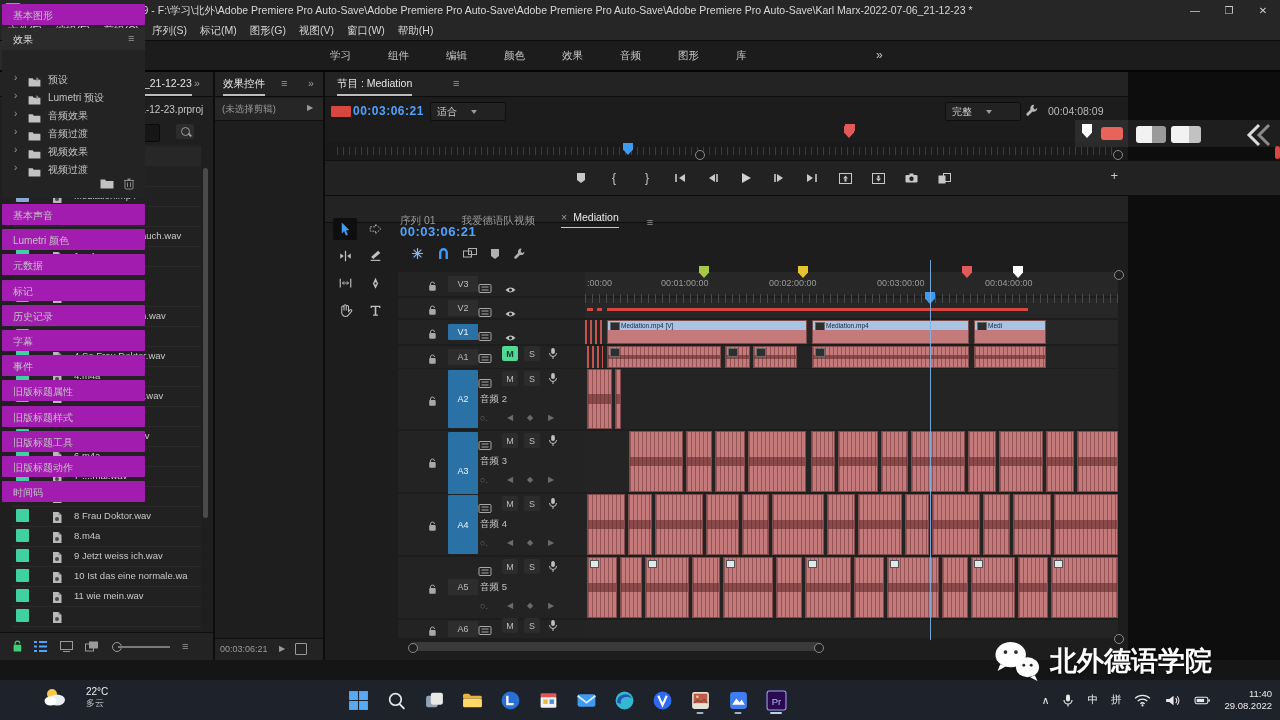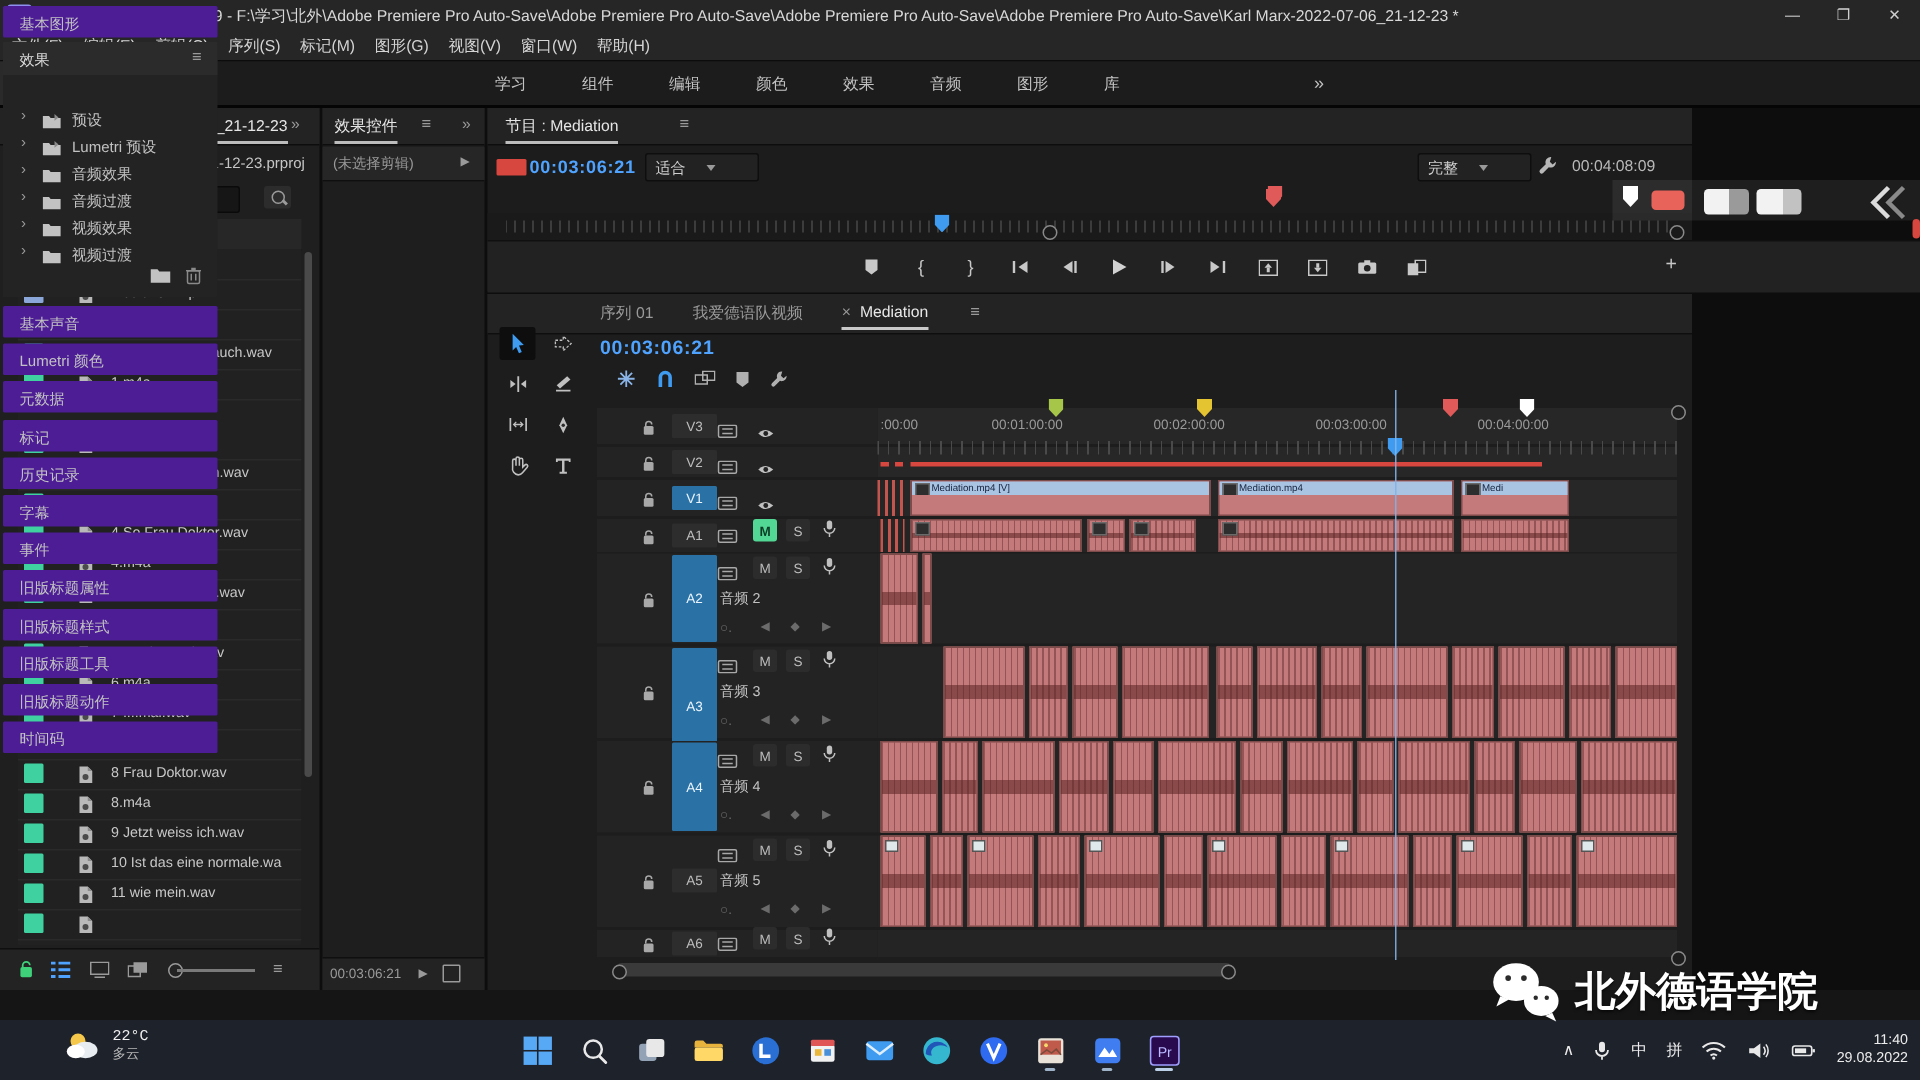--- a/index.html
+++ b/index.html
@@ -82,21 +82,21 @@
   .pent{width:10px;height:12px;clip-path:polygon(0 0,100% 0,100% 55%,50% 100%,0 55%);}
   #pm-knob{position:absolute;left:370px;top:8px;width:8px;height:8px;border:1.5px solid #8a8a8a;border-radius:50%;background:#1a1a1a;}
   #pm-knob2{position:absolute;left:788px;top:8px;width:8px;height:8px;border:1.5px solid #8a8a8a;border-radius:50%;background:#1a1a1a;}
   #pm-transport{position:absolute;left:0;top:88px;width:803px;height:34px;background:#222;border-top:1px solid #101010;
                 display:flex;align-items:center;gap:17px;padding-left:248px;}
   .t-ic{display:flex;align-items:center;justify-content:center;width:16px;height:16px;font-size:11px;color:#c8c8c8;}
   #pm-plus{position:absolute;right:10px;top:96px;font-size:13px;color:#c8c8c8;}
 
   
   #p-timeline{left:325px;top:196px;width:803px;height:464px;background:#1d1d1d;}
-  #tl-tabs{position:absolute;left:75px;top:0;height:26px;display:flex;align-items:flex-start;gap:26px;padding-top:6px;}
+  #tl-tabs{position:absolute;left:75px;top:0;height:26px;display:flex;align-items:flex-end;gap:26px;padding-top:6px;}
   .tl-tab{font-size:10.5px;color:#9a9a9a;white-space:nowrap;}
   .tl-tab.active{color:#e8e8e8;}
   .tl-tab.active .ul{display:block;height:1.5px;background:#c8c8c8;margin-top:4px;}
   #tl-tc{position:absolute;left:75px;top:28px;font-size:13px;font-weight:bold;color:#4fa3ff;letter-spacing:.5px;}
   #tl-icons{position:absolute;left:86px;top:50px;display:flex;gap:13px;align-items:center;}
   #tools{position:absolute;left:8px;top:22px;width:62px;height:110px;}
   .tool{position:absolute;width:24px;height:22px;display:flex;align-items:center;justify-content:center;border-radius:2px;}
   .tool.active{background:#0e0e0e;}
   #tl-headers{position:absolute;left:73px;top:0;width:187px;height:464px;}
   .trk{position:absolute;left:0;width:187px;background:#232323;}
@@ -127,41 +127,41 @@
   #tl-renderbar{position:absolute;height:3px;background:#d8473f;top:42px;}
   #tl-renderdash{position:absolute;height:3px;top:42px;
      background:repeating-linear-gradient(90deg,#d8473f 0 6px,transparent 6px 10px);}
   #playhead-line{position:absolute;width:1px;background:#7fb4e8;opacity:.9;}
   #tl-hscroll{position:absolute;left:85px;top:446px;height:9px;background:#3a3a3a;border-radius:5px;}
   .hknob{position:absolute;top:0.5px;width:8px;height:8px;background:#1d1d1d;border:1.5px solid #8a8a8a;border-radius:50%;}
   .vknob{position:absolute;width:8px;height:8px;background:#1d1d1d;border:1.5px solid #8a8a8a;border-radius:50%;}
 
   
   #p-right{left:1131px;top:72px;width:147px;height:588px;background:#191919;}
-  .rp-btn{position:absolute;left:2px;width:143px;height:21px;background:#4c1d95;border-radius:1px;}
+  .rp-btn{position:absolute;left:2px;width:143px;height:21px;background:#a21caf;border-radius:1px;}
   .rp-btn span{position:absolute;left:11px;top:5px;font-size:10px;color:#c2c2c2;white-space:nowrap;}
   #rp-fx{position:absolute;left:2px;top:28px;width:143px;height:170px;background:#232323;}
   #rp-fx-head{position:absolute;left:0;top:0;width:143px;height:22px;background:#2b2b2b;}
   .tree-row{position:absolute;left:0;width:143px;height:18px;}
   .tree-chev{position:absolute;left:12px;top:2px;font-size:10px;color:#9a9a9a;}
   .tree-lbl{position:absolute;left:46px;top:3px;font-size:10px;color:#c2c2c2;white-space:nowrap;}
   .tree-ic{position:absolute;left:26px;top:3px;}
 
   
   #screen-overlay .band{position:absolute;left:1075px;top:120px;width:205px;height:27px;background:rgba(255,255,255,.07);}
   .ovr-btn{position:absolute;border-radius:3px;}
 
   
   #watermark{position:absolute;left:992px;top:640px;display:flex;align-items:center;gap:8px;z-index:50;}
   #watermark .wm-text{font-size:27px;font-weight:bold;color:#fff;text-shadow:0 1px 2px rgba(0,0,0,.6);white-space:nowrap;}
 
   
   #desktop-strip{position:absolute;left:0;top:660px;width:1280px;height:20px;background:#151515;}
   #taskbar{position:absolute;left:0;top:680px;width:1280px;height:40px;background:#1e222b;}
-  #tb-weather{position:absolute;left:42px;top:5px;display:flex;align-items:center;gap:7px;font-family:Liberation Mono, monospace;}
+  #tb-weather{position:absolute;left:42px;top:5px;display:flex;align-items:center;gap:18px;}
   #tb-weather .col{display:flex;flex-direction:column;line-height:1.2;}
   #tb-weather .t1{font-size:10px;color:#f0f0f0;}
   #tb-weather .t2{font-size:9px;color:#b8b8b8;}
   #tb-icons{position:absolute;left:345px;top:6px;display:flex;gap:12px;}
   .tb-icon{width:26px;height:28px;display:flex;align-items:center;justify-content:center;position:relative;}
   .tb-icon svg{width:21px;height:21px;}
   .run-dot{position:absolute;bottom:0;left:50%;transform:translateX(-50%);width:7px;height:2.5px;
            background:#9fb3c8;border-radius:2px;}
   .run-dot.wide{width:12px;background:#bcd0e8;}
   #tb-tray{position:absolute;right:8px;top:0;height:40px;display:flex;align-items:center;gap:13px;}

